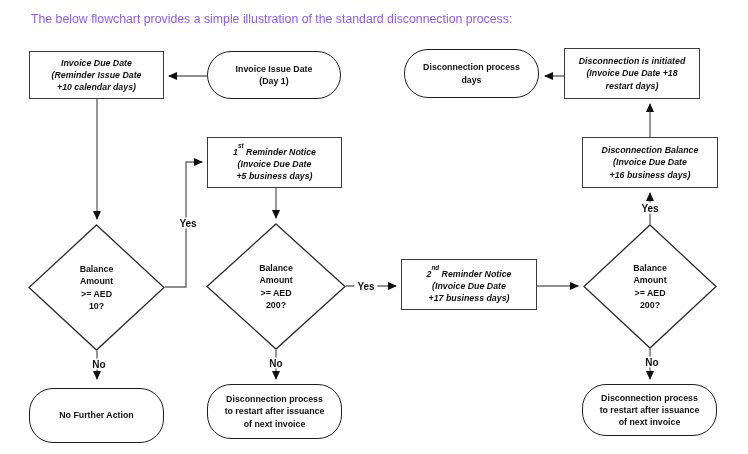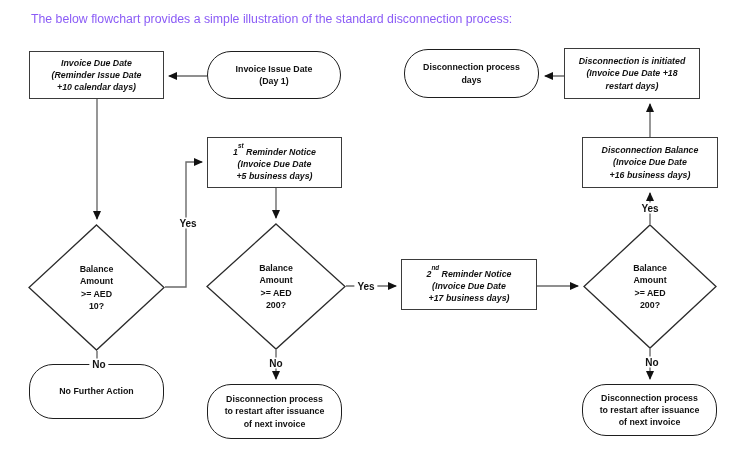--- a/index.html
+++ b/index.html
@@ -141,21 +141,21 @@
       <polygon points="67,1 133,62.5 67,124 1,62.5" fill="#ffffff" stroke="#2b2b2b" stroke-width="1.3"></polygon>
     </svg>
     <div class="txt">
       <span class="ln">Balance</span>
       <span class="ln">Amount</span>
       <span class="ln">&gt;= AED</span>
       <span class="ln">200?</span>
     </div>
   </div>
 
-  <div class="node rounded" style="left:29px;top:364px;width:135px;height:55px">
+  <div class="node rounded" style="left:29px;top:388px;width:135px;height:55px">
     <div class="txt">
       <span class="ln">No Further Action</span>
     </div>
   </div>
 
   <div class="node rounded" style="left:207px;top:384px;width:135px;height:55px">
     <div class="txt">
       <span class="ln">Disconnection process</span>
       <span class="ln">to restart after issuance</span>
       <span class="ln">of next invoice</span>

